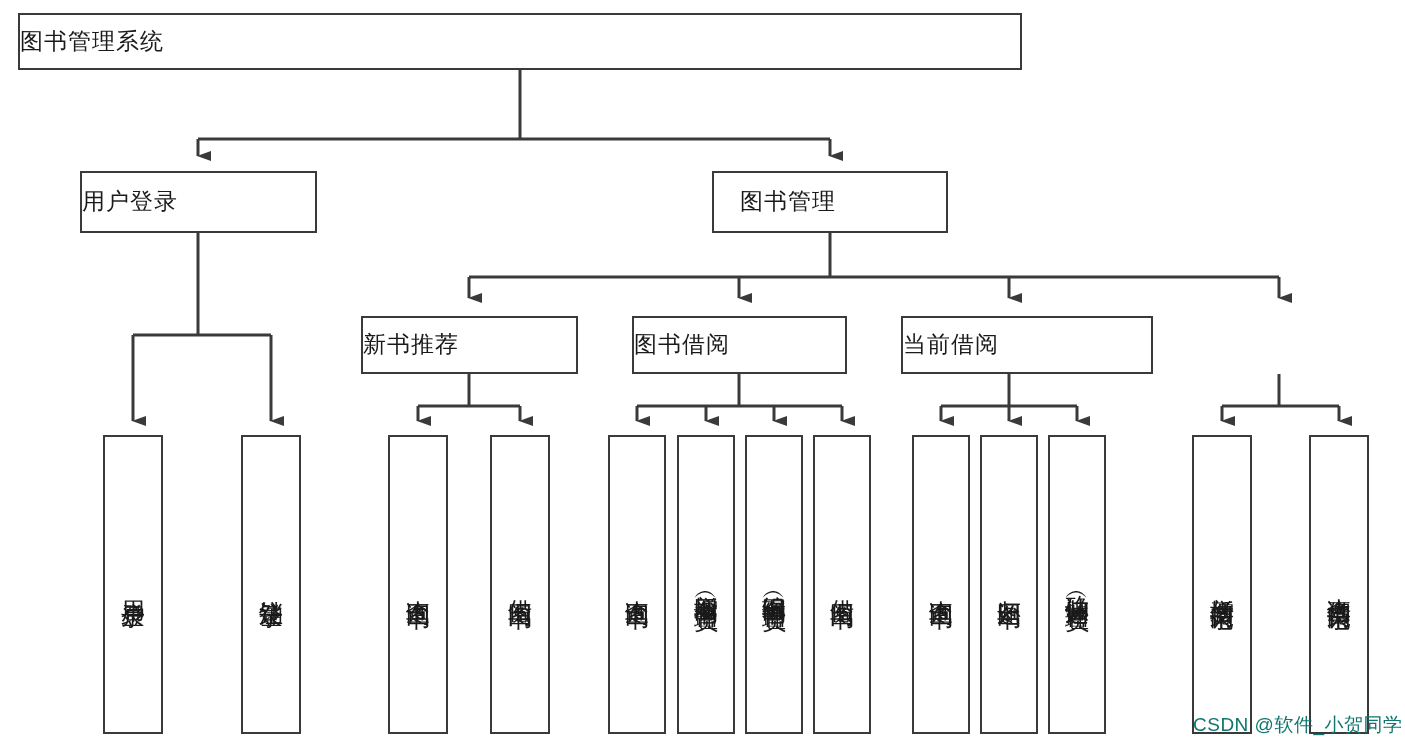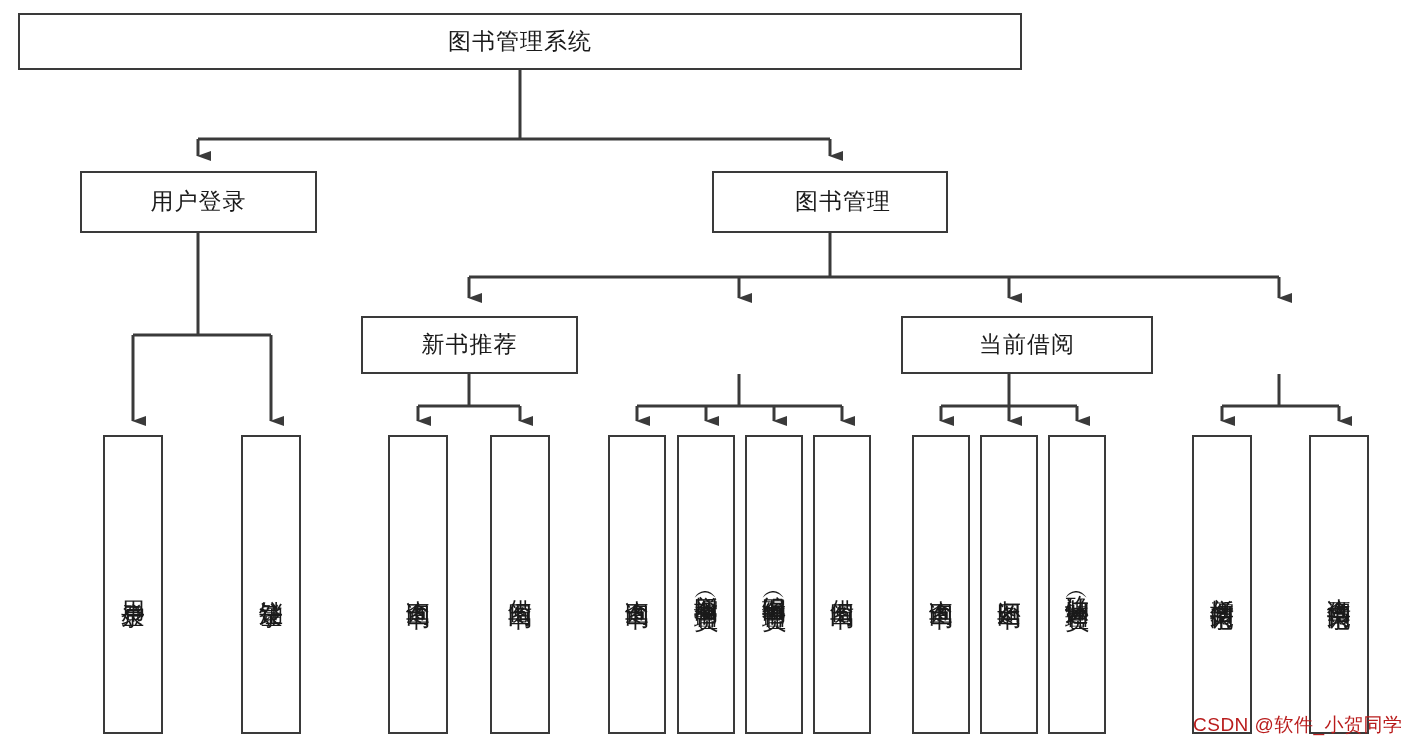--- a/index.html
+++ b/index.html
@@ -26,21 +26,21 @@
     height: 747px;
     pointer-events: none;
   }
   .node {
     position: absolute;
     box-sizing: border-box;
     background: #ffffff;
     border: 2.5px solid #3a3a3a;
     display: flex;
     align-items: center;
-    justify-content: center;
+    justify-content: flex-start;
     color: #1a1a1a;
     z-index: 2;
   }
   .node .lbl {
     display: block;
     text-align: center;
     line-height: 1.18;
     white-space: nowrap;
   }
   
@@ -60,21 +60,21 @@
   .node.v .lbl {
     writing-mode: vertical-rl;
     text-orientation: upright;
     font-size: 24px;
     line-height: 1.08;
     letter-spacing: 2px;
   }
   .watermark {
     position: absolute;
     font-size: 19px;
-    color: #b91c1c;
+    color: #0f766e;
     white-space: nowrap;
     z-index: 5;
     letter-spacing: 0.5px;
   }
 </style>
 </head>
 <body>
 
 <div id="canvas">
 
@@ -138,20 +138,23 @@
   <div class="node h" style="left:80px; top:171px; width:237px; height:62px;">
     <span class="lbl">用户登录</span>
   </div>
   <div class="node h" style="left:712px; top:171px; width:236px; height:62px;padding-left:26px;">
     <span class="lbl">图书管理</span>
   </div>
 
   <div class="node h" style="left:361px; top:316px; width:217px; height:58px;">
     <span class="lbl">新书推荐</span>
   </div>
+  <div class="node h" style="left:632px; top:316px; width:215px; height:58px;">
+    <span class="lbl">图书借阅</span>
+  </div>
   <div class="node h" style="left:901px; top:316px; width:252px; height:58px;">
     <span class="lbl">当前借阅</span>
   </div>
 
   <div class="node v" style="left:103px; top:435px; width:60px; height:299px;">
     <span class="lbl">用户登录</span>
   </div>
   <div class="node v" style="left:241px; top:435px; width:60px; height:299px;">
     <span class="lbl">注销登录</span>
   </div>

